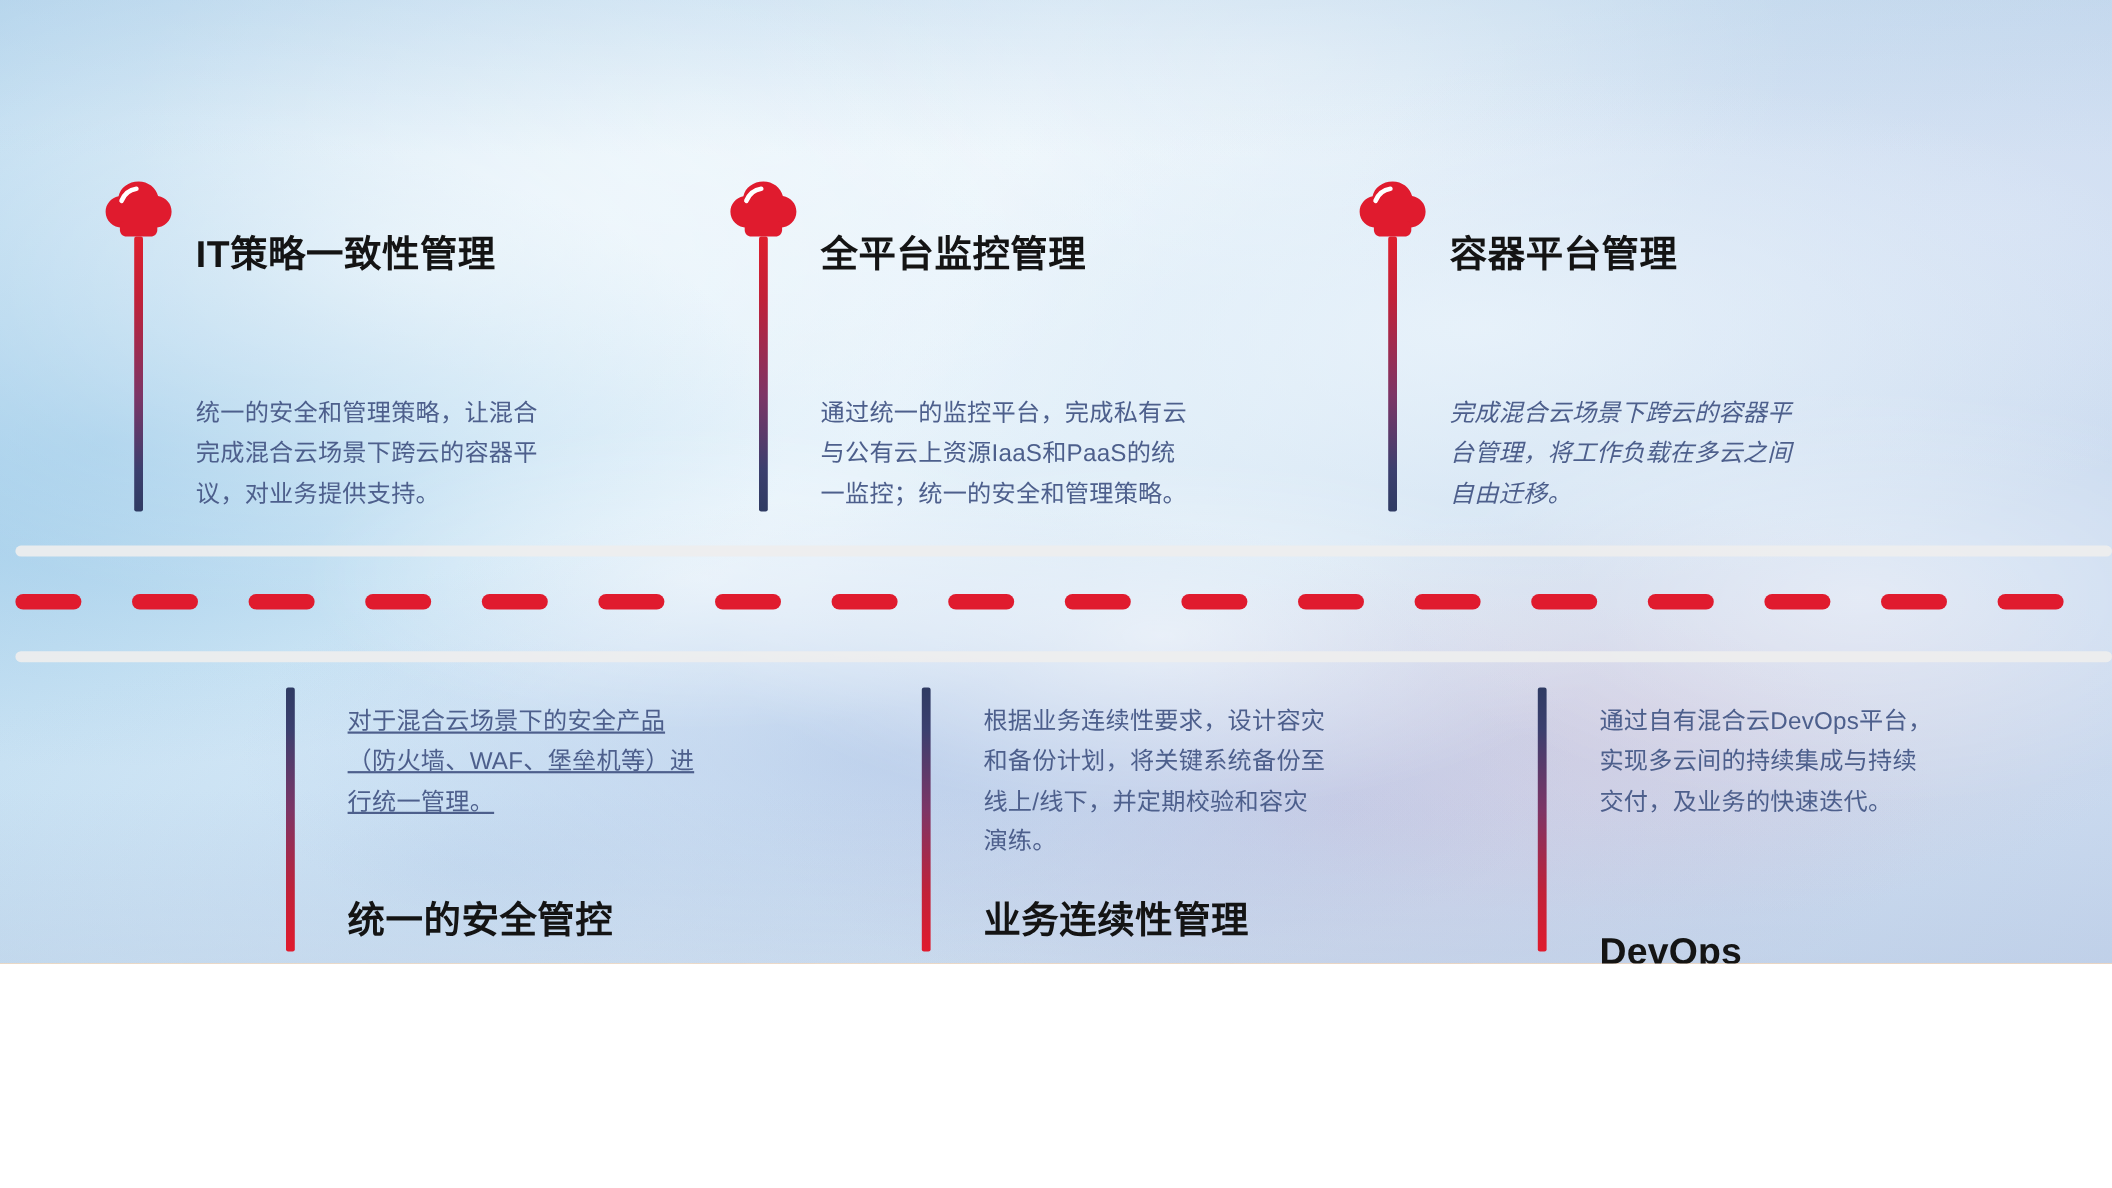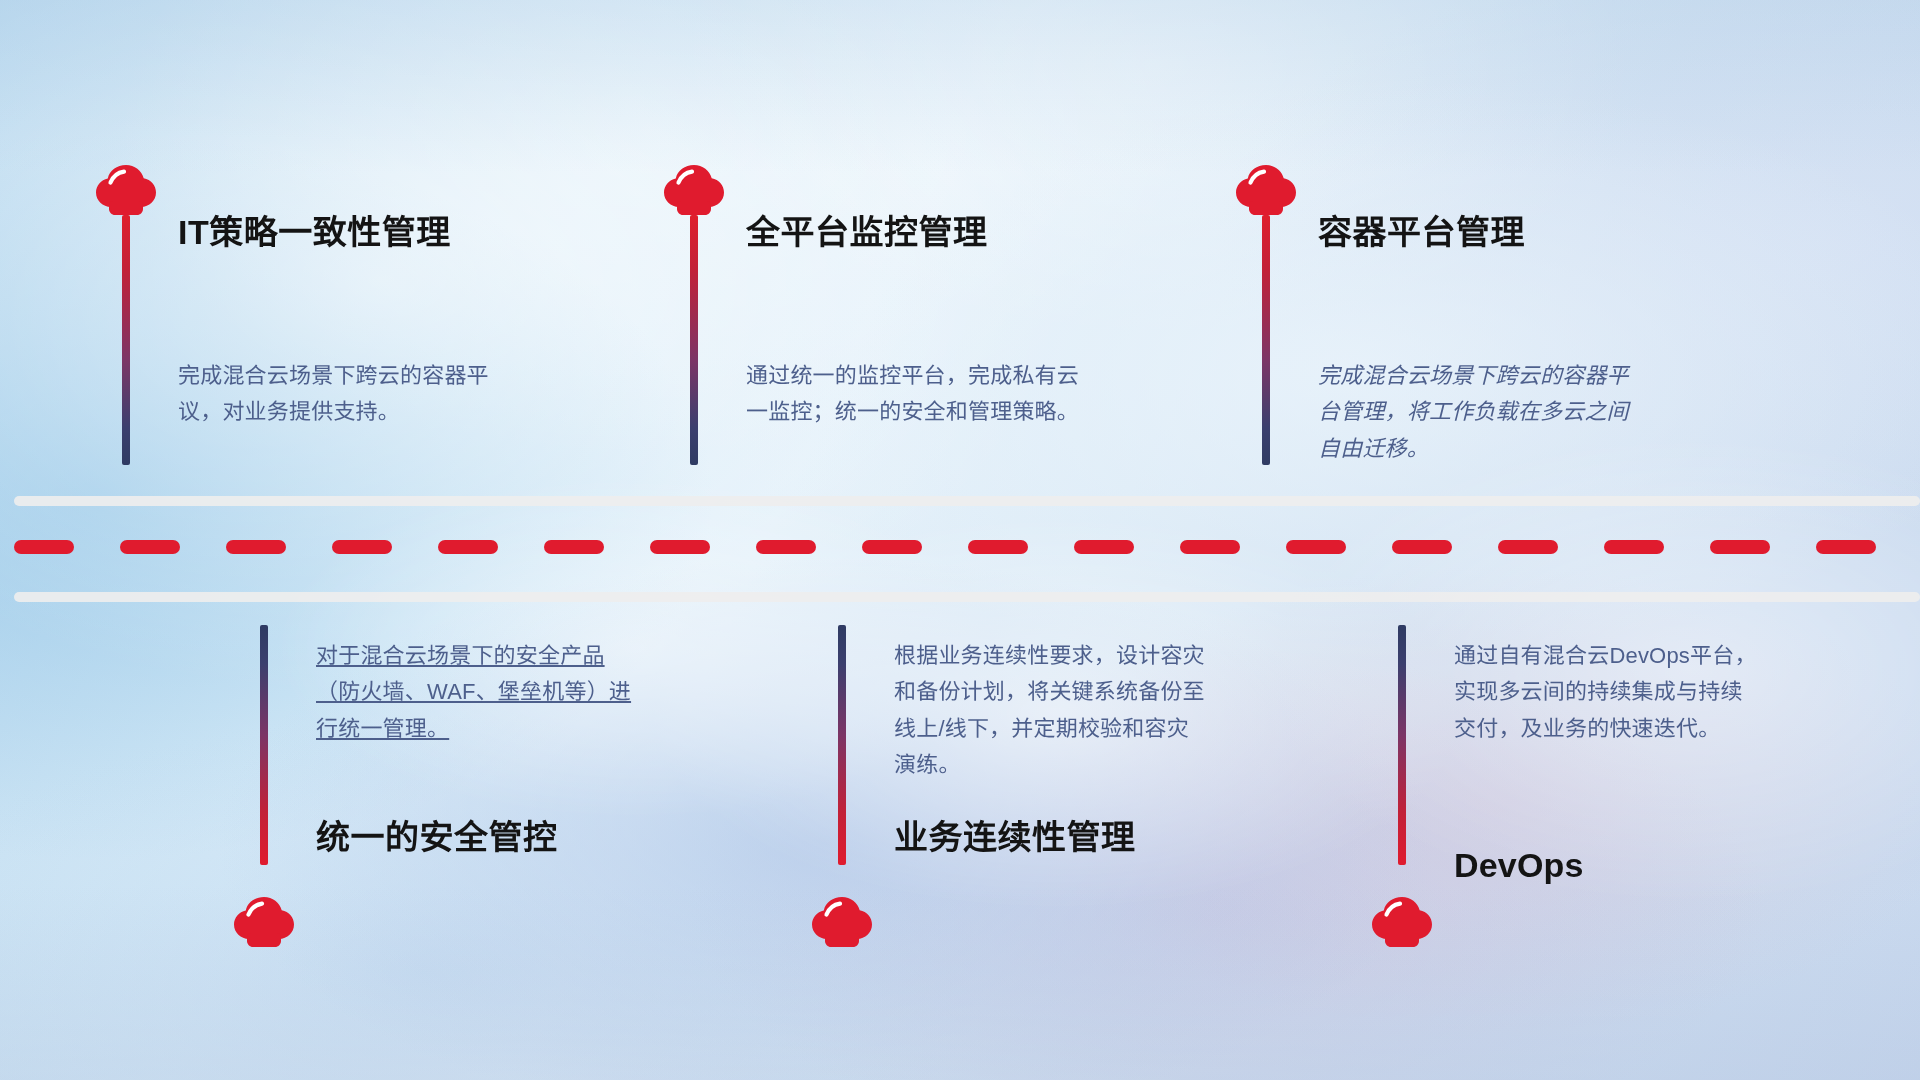--- a/index.html
+++ b/index.html
@@ -8,21 +8,21 @@
     padding: 0;
     width: 1920px;
     height: 1080px;
     overflow: hidden;
     font-family: "Liberation Sans", "DejaVu Sans", sans-serif;
   }
 
   #stage {
     position: relative;
     width: 1920px;
-    height: 1080px;
+    height: 876px;
     overflow: hidden;
     background: #fdba74;
   }
 
   
   .bg-layer { position: absolute; inset: 0; pointer-events: none; }
 
   .bg-base {
     background:
       linear-gradient(115deg,
@@ -169,34 +169,36 @@
   <div id="items">
       <div class="item" style="left: 0px; top: 0px;">
         <div class="stem down" style="left: 122px; top: 215px; height: 250px;"></div>
         <div class="cloud-icon" style="left: 95px; top: 163px;"><svg viewBox="0 0 62 54" width="62" height="54" aria-hidden="true">
             <path fill="#e01b2e" d="M31 2c8.6 0 15.8 5.6 17.7 13.2C56 16.4 61 22.3 61 29.5 61 37.5 54.3 44 46 44H16C7.7 44 1 37.5 1 29.5c0-6.9 5-12.7 11.8-14.1C14.4 7.7 21.9 2 31 2z"></path>
             <path fill="#e01b2e" d="M18 38h26c2.2 0 4 1.8 4 4v4c0 3.3-2.7 6-6 6H20c-3.3 0-6-2.7-6-6v-4c0-2.2 1.8-4 4-4z"></path>
             <path fill="none" stroke="#ffffff" stroke-width="4.2" stroke-linecap="round" d="M15.5 19.5C18 13.5 23 9.5 29 8.6"></path>
           </svg></div>
         <div class="item-title" style="left: 178px; top: 215px;">IT策略一致性管理</div>
         <div class="item-desc" style="left: 178px; top: 358px;">
+          <span class="ln">统一的安全和管理策略，让混合</span>
           <span class="ln">完成混合云场景下跨云的容器平</span>
           <span class="ln">议，对业务提供支持。</span>
         </div>
       </div>
       <div class="item" style="left: 0px; top: 0px;">
         <div class="stem down" style="left: 690px; top: 215px; height: 250px;"></div>
         <div class="cloud-icon" style="left: 663px; top: 163px;"><svg viewBox="0 0 62 54" width="62" height="54" aria-hidden="true">
             <path fill="#e01b2e" d="M31 2c8.6 0 15.8 5.6 17.7 13.2C56 16.4 61 22.3 61 29.5 61 37.5 54.3 44 46 44H16C7.7 44 1 37.5 1 29.5c0-6.9 5-12.7 11.8-14.1C14.4 7.7 21.9 2 31 2z"></path>
             <path fill="#e01b2e" d="M18 38h26c2.2 0 4 1.8 4 4v4c0 3.3-2.7 6-6 6H20c-3.3 0-6-2.7-6-6v-4c0-2.2 1.8-4 4-4z"></path>
             <path fill="none" stroke="#ffffff" stroke-width="4.2" stroke-linecap="round" d="M15.5 19.5C18 13.5 23 9.5 29 8.6"></path>
           </svg></div>
         <div class="item-title" style="left: 746px; top: 215px;">全平台监控管理</div>
         <div class="item-desc" style="left: 746px; top: 358px;">
           <span class="ln">通过统一的监控平台，完成私有云</span>
+          <span class="ln">与公有云上资源IaaS和PaaS的统</span>
           <span class="ln">一监控；统一的安全和管理策略。</span>
         </div>
       </div>
       <div class="item" style="left: 0px; top: 0px;">
         <div class="stem down" style="left: 1262px; top: 215px; height: 250px;"></div>
         <div class="cloud-icon" style="left: 1235px; top: 163px;"><svg viewBox="0 0 62 54" width="62" height="54" aria-hidden="true">
             <path fill="#e01b2e" d="M31 2c8.6 0 15.8 5.6 17.7 13.2C56 16.4 61 22.3 61 29.5 61 37.5 54.3 44 46 44H16C7.7 44 1 37.5 1 29.5c0-6.9 5-12.7 11.8-14.1C14.4 7.7 21.9 2 31 2z"></path>
             <path fill="#e01b2e" d="M18 38h26c2.2 0 4 1.8 4 4v4c0 3.3-2.7 6-6 6H20c-3.3 0-6-2.7-6-6v-4c0-2.2 1.8-4 4-4z"></path>
             <path fill="none" stroke="#ffffff" stroke-width="4.2" stroke-linecap="round" d="M15.5 19.5C18 13.5 23 9.5 29 8.6"></path>
           </svg></div>

